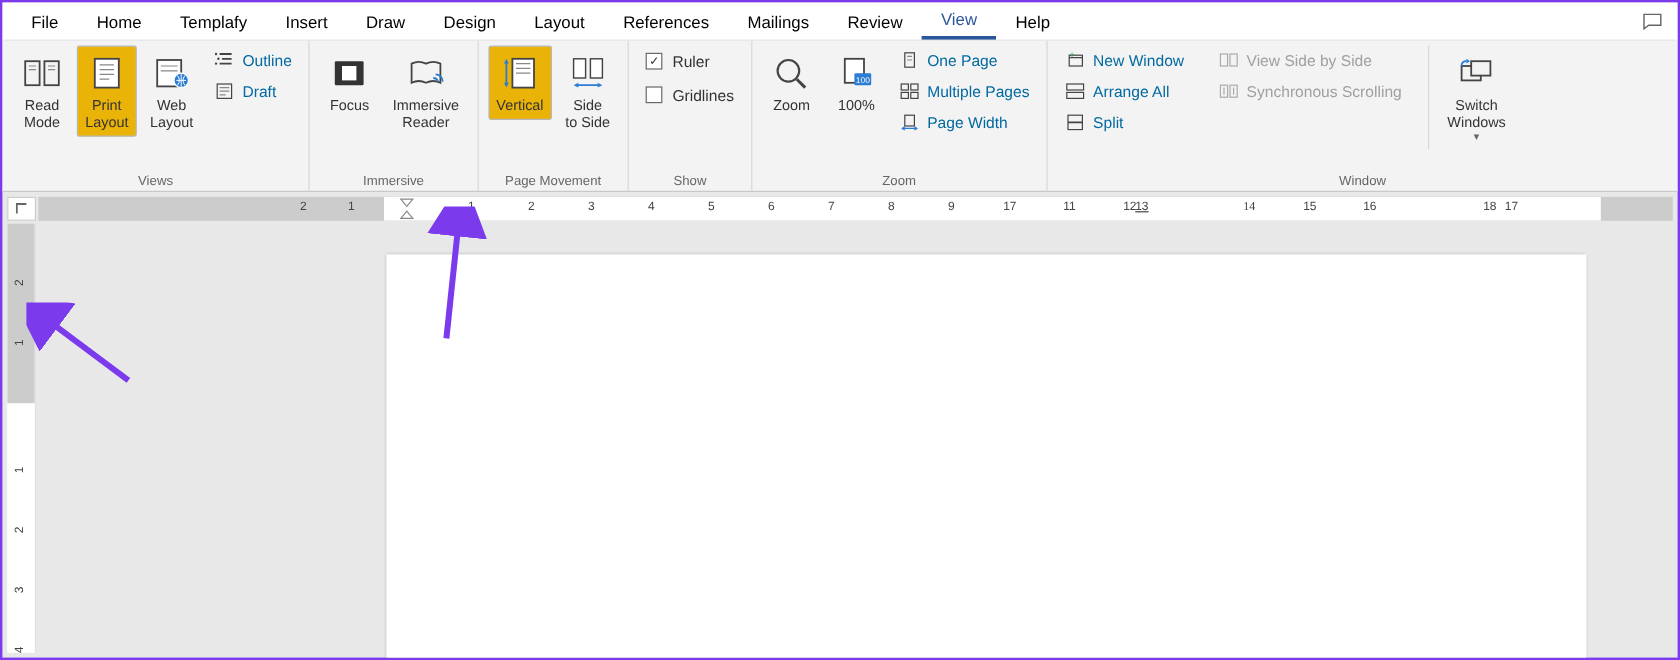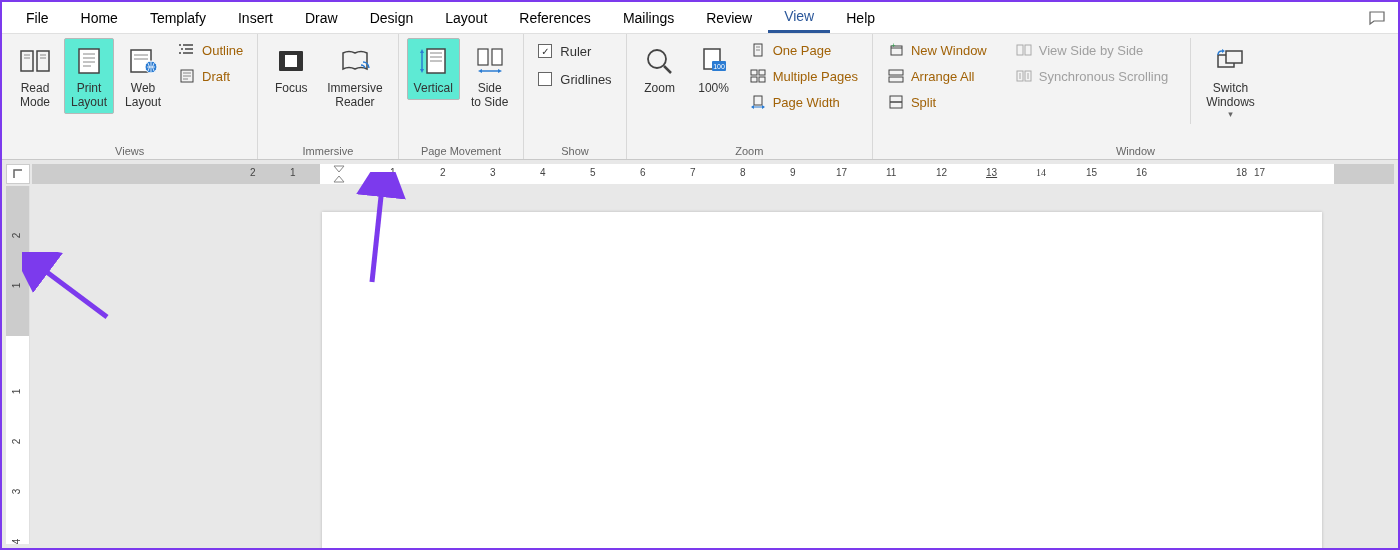--- a/index.html
+++ b/index.html
@@ -11,25 +11,25 @@
 .menubar .tab.active { color: #2b579a; border-bottom: 3px solid #2b579a; font-weight: 500; }
 .menubar .comment-icon { margin-left: auto; padding: 4px; }
 
 
 .ribbon { height: 126px; background: #f3f3f3; display: flex; border-bottom: 1px solid #c8c8c8; }
 .group { display: flex; flex-direction: column; padding: 4px 8px 2px 8px; border-right: 1px solid #d8d8d8; }
 .group-content { flex: 1; display: flex; align-items: flex-start; gap: 4px; }
 .group-label { text-align: center; font-size: 11px; color: #666; padding-top: 2px; }
 
 .btn-large { display: flex; flex-direction: column; align-items: center; justify-content: flex-start; padding: 4px 6px; min-width: 50px; font-size: 12px; color: #333; cursor: pointer; border: 1px solid transparent; border-radius: 2px; }
-.btn-large.selected { background: #5eead4; border: 1px solid #b8b8b8; }
+.btn-large.selected { background: #eab308; border: 1px solid #b8b8b8; }
 .btn-large .icon { width: 36px; height: 36px; display: flex; align-items: center; justify-content: center; margin-bottom: 2px; }
 .btn-large .label { text-align: center; line-height: 14px; }
 
-.btn-small { display: flex; align-items: center; gap: 6px; padding: 3px 6px; font-size: 13px; color: #a16207; cursor: pointer; height: 24px; }
+.btn-small { display: flex; align-items: center; gap: 6px; padding: 3px 6px; font-size: 13px; color: #0369a1; cursor: pointer; height: 24px; }
 .btn-small .icon { width: 18px; height: 18px; display: flex; align-items: center; justify-content: center; }
 .btn-small.disabled { color: #a0a0a0; }
 
 .vcol { display: flex; flex-direction: column; justify-content: flex-start; gap: 2px; }
 
 .checkbox { display: flex; align-items: center; gap: 8px; padding: 3px 6px; font-size: 13px; color: #333; cursor: pointer; height: 26px; }
 .checkbox .box { width: 14px; height: 14px; border: 1px solid #666; display: flex; align-items: center; justify-content: center; font-size: 10px; background: #fff; }
 
 
 .ruler-corner { position: absolute; left: 4px; top: 162px; width: 24px; height: 20px; background: #fff; border: 1px solid #ccc; font-size: 10px; display: flex; align-items: center; justify-content: center; }
@@ -364,21 +364,21 @@
   <span class="tick-label" style="left:458px;">3</span>
   <span class="tick-label" style="left:508px;">4</span>
   <span class="tick-label" style="left:558px;">5</span>
   <span class="tick-label" style="left:608px;">6</span>
   <span class="tick-label" style="left:658px;">7</span>
   <span class="tick-label" style="left:708px;">8</span>
   <span class="tick-label" style="left:758px;">9</span>
   <span class="tick-label" style="left:804px;">17</span>
   <span class="tick-label" style="left:854px;">11</span>
   <span class="tick-label" style="left:904px;">12</span>
-  <span class="tick-label" style="left:954px;text-decoration:underline;">13</span>
+  <span class="tick-label" style="left:914px;text-decoration:underline;">13</span>
   <span class="tick-label" style="left:1004px;font-family:Liberation Serif, serif;">14</span>
   <span class="tick-label" style="left:1054px;">15</span>
   <span class="tick-label" style="left:1104px;">16</span>
   <span class="tick-label" style="left:1222px;">17</span>
   <span class="tick-label" style="left:1204px;">18</span>
 
   <svg style="position:absolute;left:300px;top:0;" width="14" height="20">
       <polygon points="2,2 12,2 7,8" fill="#fff" stroke="#888"></polygon>
       <polygon points="2,18 12,18 7,12" fill="#fff" stroke="#888"></polygon>
     </svg>

